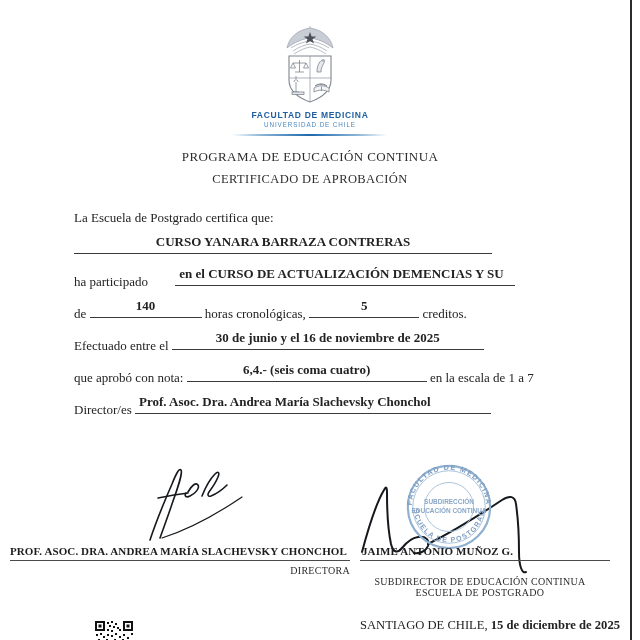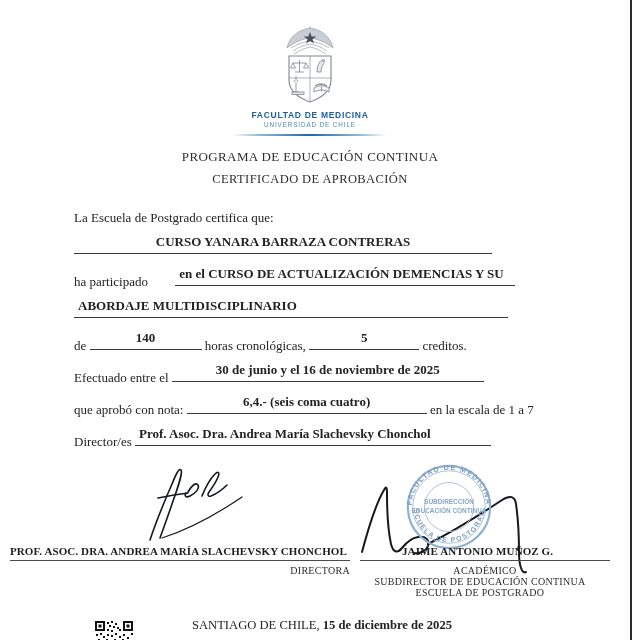--- a/index.html
+++ b/index.html
@@ -172,42 +172,42 @@
 
   .sig-name {
     position: absolute;
     font-size: 11px;
     font-weight: bold;
     letter-spacing: 0.1px;
     color: #1c1c1c;
     white-space: nowrap;
   }
   .sig-name.left  { left: 10px;  top: 545px; }
-  .sig-name.right { left: 362px; top: 545px; padding-left: 40px; }
+  .sig-name.right { left: 362px; top: 545px; }
 
   .sig-role {
     position: absolute;
     font-size: 10px;
     letter-spacing: 0.3px;
     color: #2b2b2b;
     text-align: center;
     white-space: nowrap;
   }
   .role-dir  { left: 10px;  top: 565px; width: 340px; text-align: right; }
   .role-aca  { left: 360px; top: 565px; width: 250px; }
   .role-sub  { left: 330px; top: 576px; width: 300px; }
   .role-esc  { left: 330px; top: 587px; width: 300px; }
 
   
   .footer-place {
     position: absolute;
-    left: 12px;
+    left: 0;
     top: 618px;
     width: 620px;
-    text-align: center;
+    text-align: right;
     font-size: 12.6px;
     color: #232323;
     white-space: nowrap;
   }
   .footer-place b { font-weight: bold; }
 
   .qr {
     position: absolute;
     left: 94px;
     top: 620px;
@@ -287,23 +287,20 @@
 
     <div class="line">
       <span class="fill w-name">CURSO YANARA BARRAZA CONTRERAS</span>
     </div>
 
     <div class="line">
       <span>ha participado</span>
       <span class="fill left w-course1">en el CURSO DE ACTUALIZACIÓN DEMENCIAS Y SU</span>
     </div>
 
-    <div class="line">
-      <span class="fill left w-course2">ABORDAJE MULTIDISCIPLINARIO</span>
-    </div>
 
     <div class="line">
       <span>de</span>
       <span class="fill w-hours">140</span>
       <span>horas cronológicas,</span>
       <span class="fill w-credit">5</span>
       <span>creditos.</span>
     </div>
 
     <div class="line">
@@ -365,21 +362,20 @@
     </svg>
   </div>
 
   <div class="sig-rule-left"></div>
   <div class="sig-rule-right"></div>
 
   <div class="sig-name left">PROF. ASOC. DRA. ANDREA MARÍA SLACHEVSKY CHONCHOL</div>
   <div class="sig-role role-dir">DIRECTORA</div>
 
   <div class="sig-name right">JAIME ANTONIO MUÑOZ G.</div>
-  <div class="sig-role role-aca">ACADÉMICO</div>
   <div class="sig-role role-sub">SUBDIRECTOR DE EDUCACIÓN CONTINUA</div>
   <div class="sig-role role-esc">ESCUELA DE POSTGRADO</div>
 
   <div class="footer-place">
     <span>SANTIAGO DE CHILE,</span>
     <b>15 de diciembre de 2025</b>
   </div>
 
   <div class="qr">
     <svg width="40" height="40" viewBox="0 0 40 40" aria-hidden="true">

